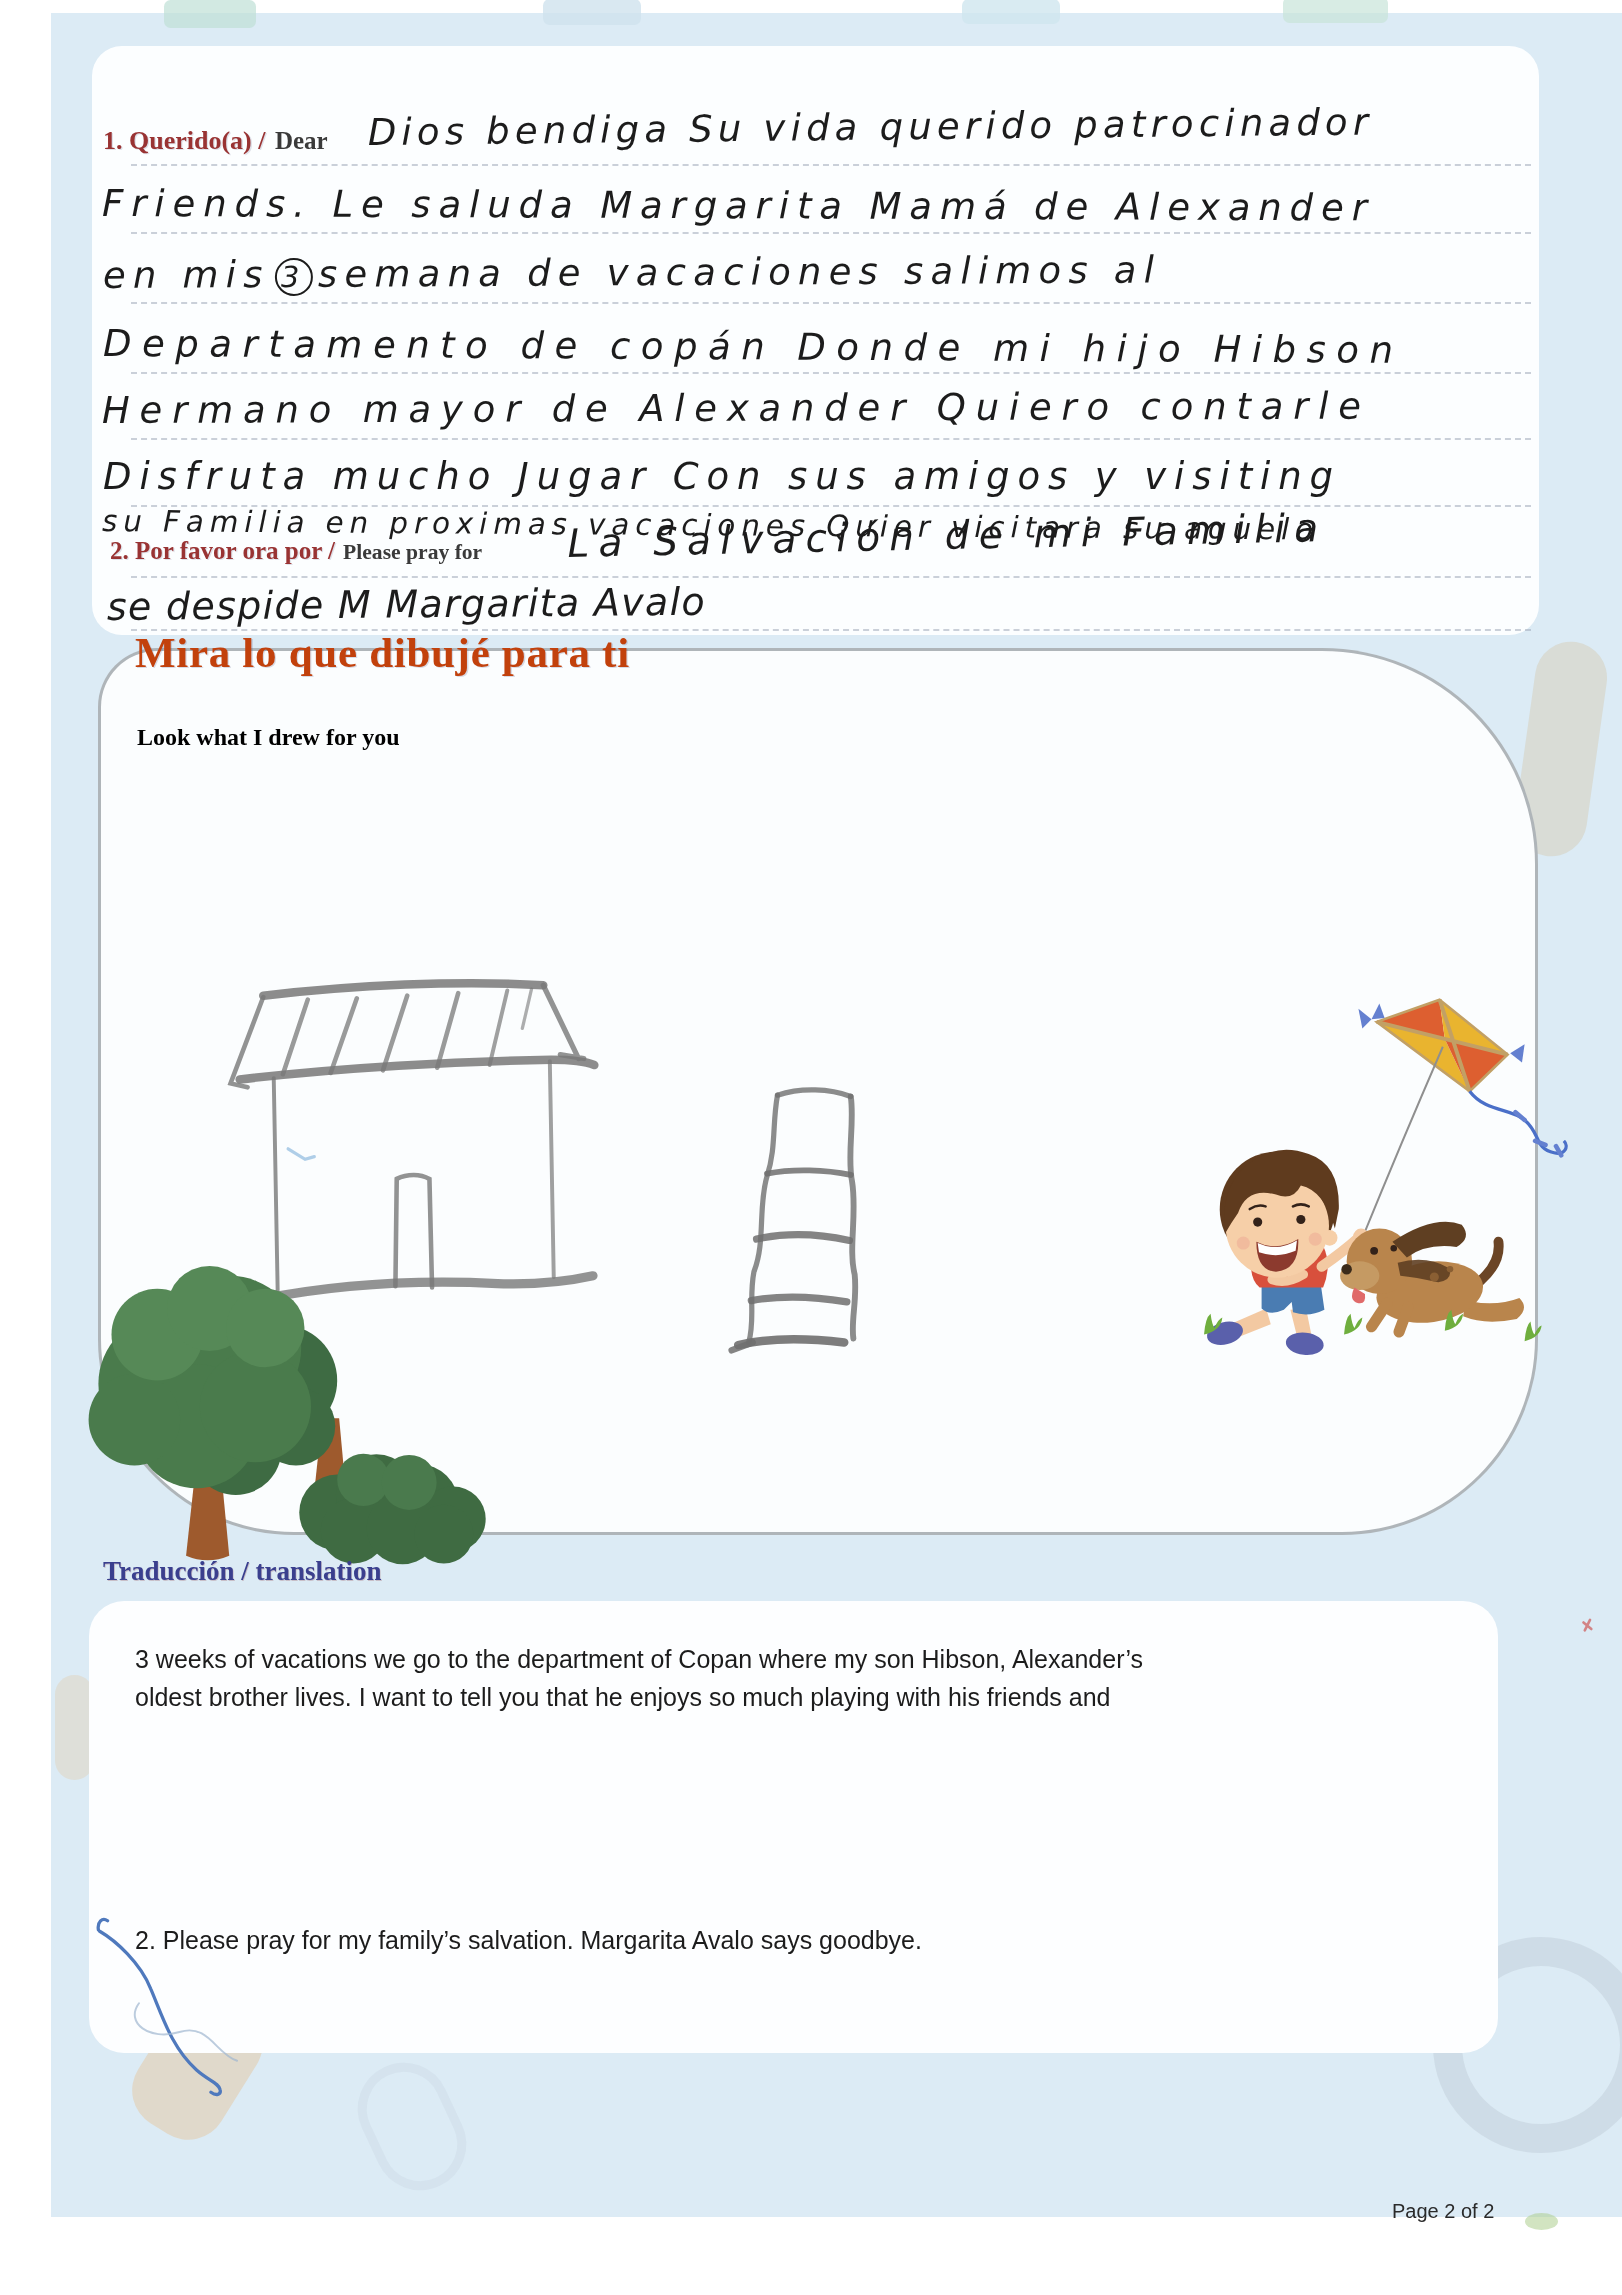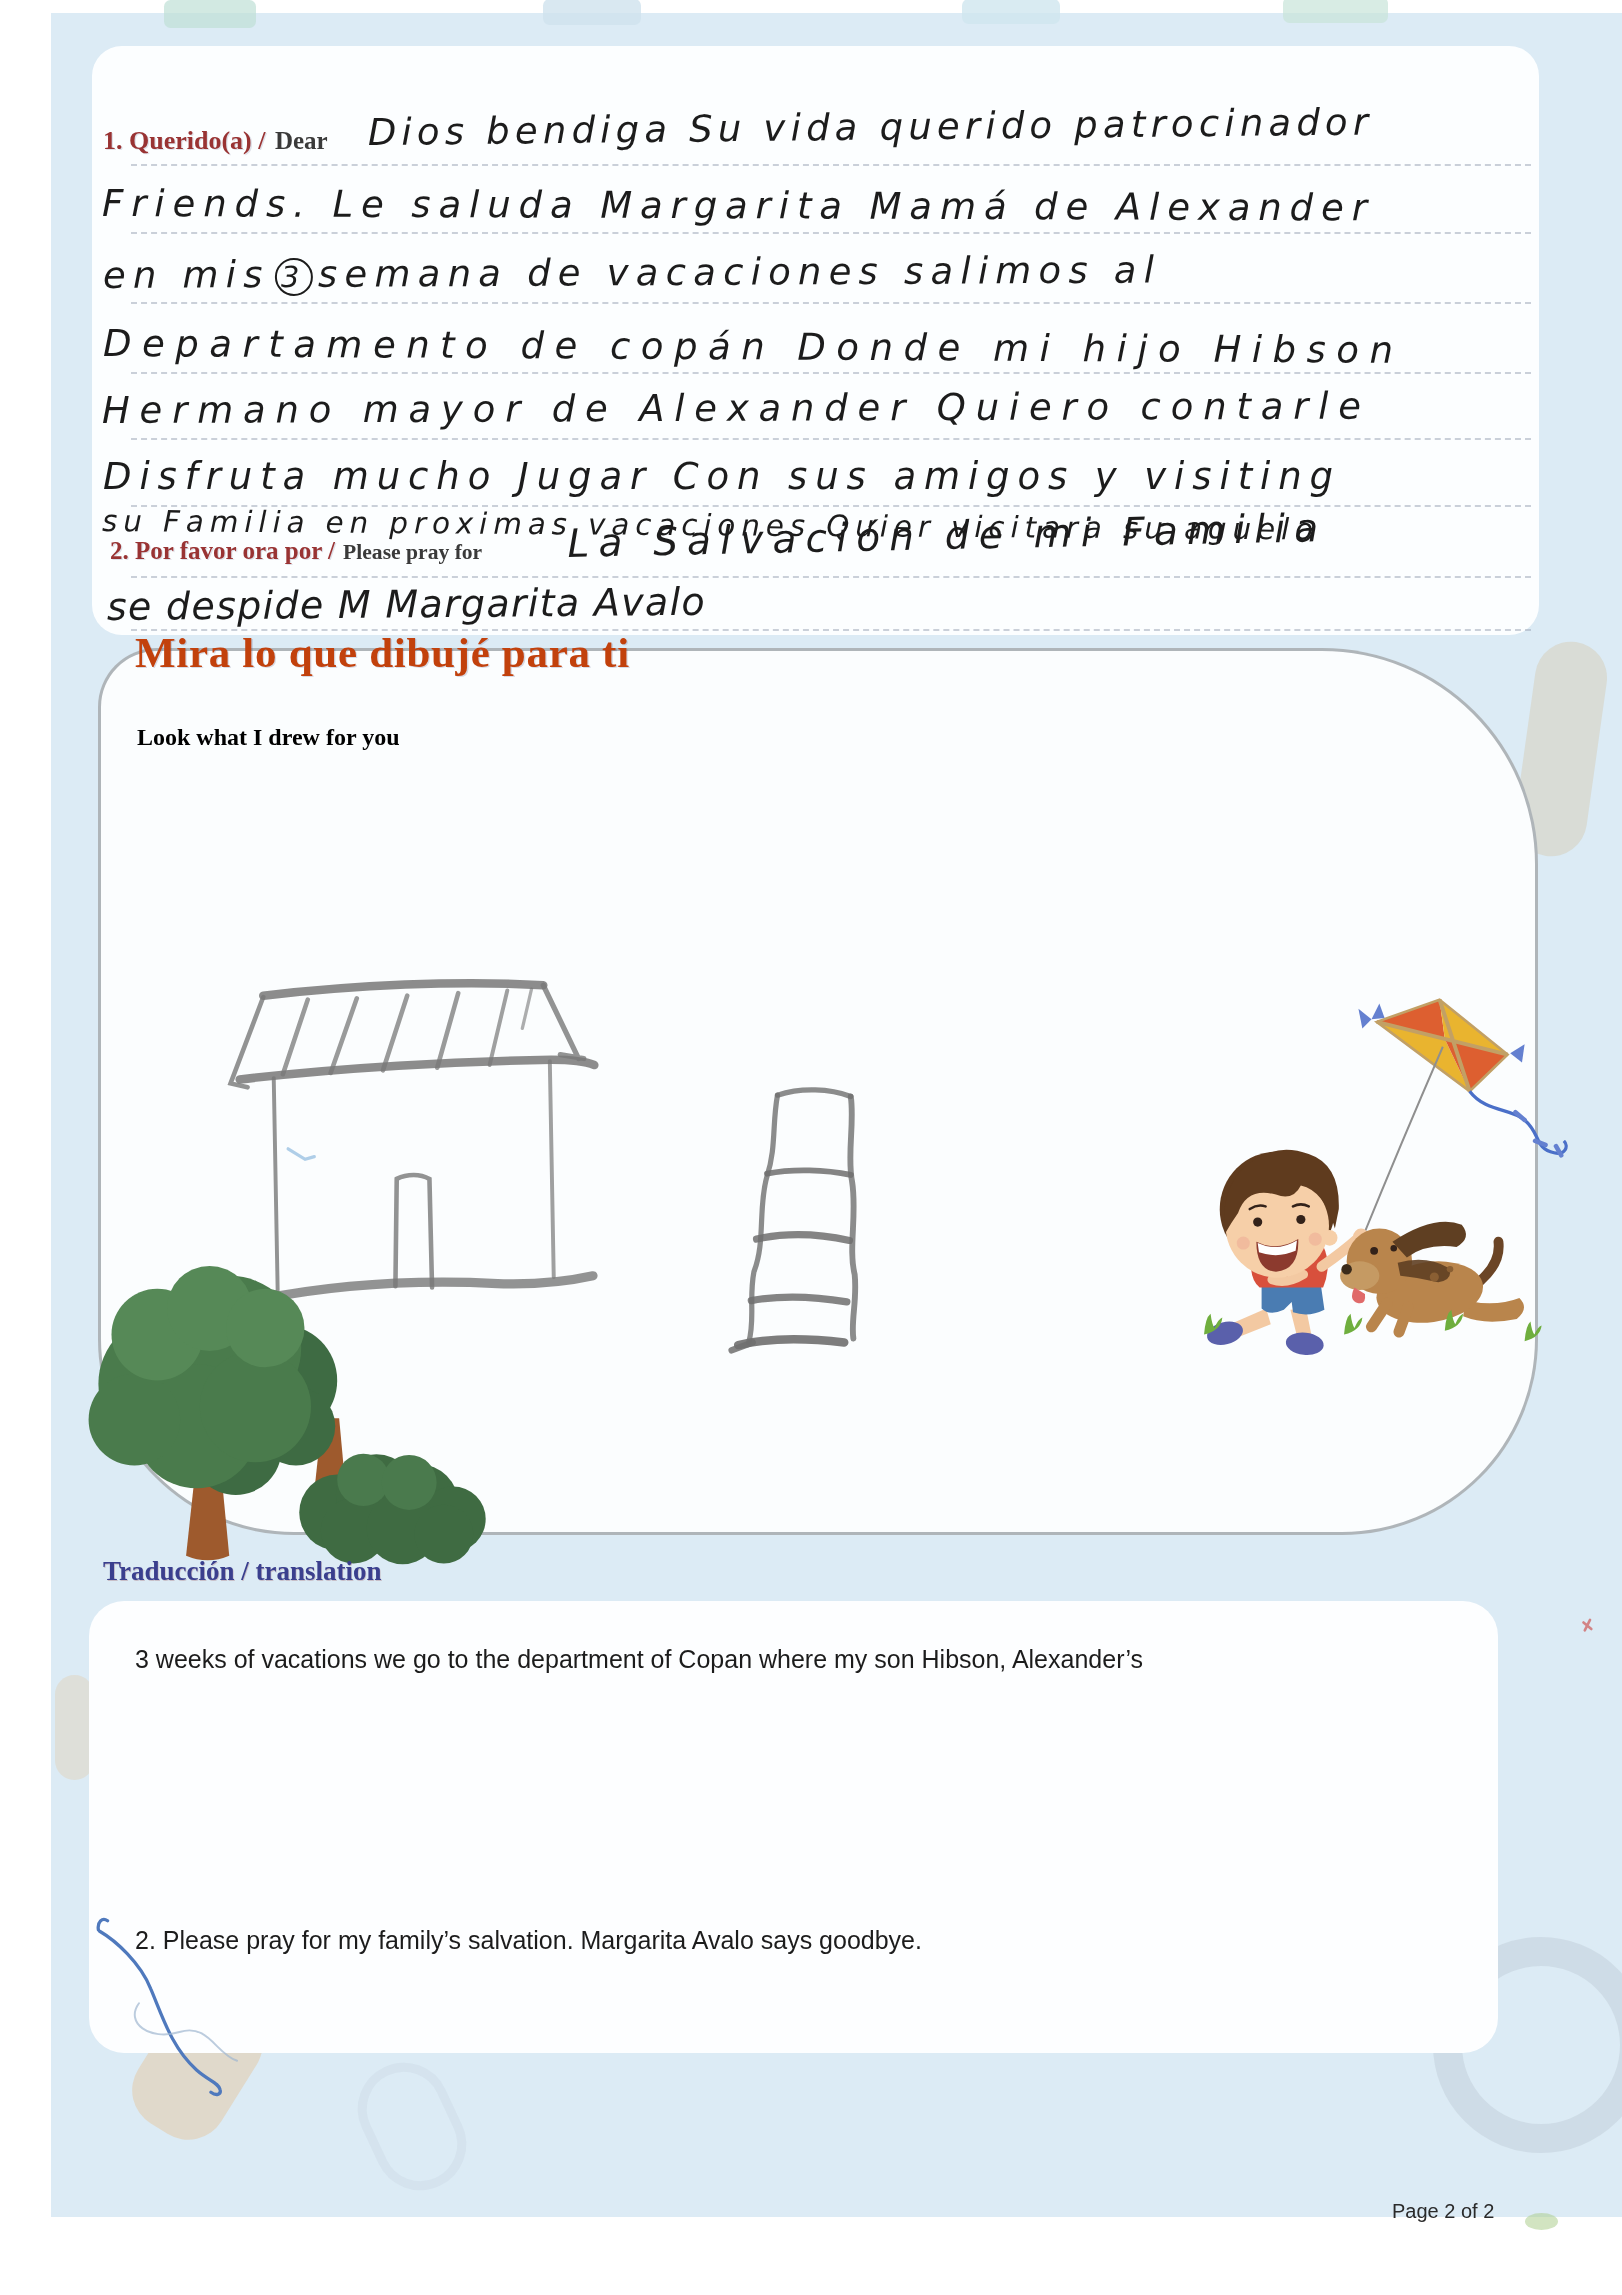--- a/index.html
+++ b/index.html
@@ -222,19 +222,20 @@
   </div>
   <div class="txt hw" style="left:568px;top:521px;font-size:39px;letter-spacing:9.2px;transform:rotate(-1.2deg);">La Salvación de mi Familia</div>
   <div class="txt hw" style="left:107px;top:585px;font-size:38px;letter-spacing:1.3px;transform:rotate(-0.5deg);">se despide M Margarita Avalo</div>
 
   <div class="txt mira-title">Mira lo que dibujé para ti</div>
   <div class="txt mira-sub">Look what I drew for you</div>
 
   <div class="txt trad-label">Traducción / translation</div>
   <div class="txt trans trans-p1">
     <div>3 weeks of vacations we go to the department of Copan where my son Hibson, Alexander’s</div>
+    <div>oldest brother lives. I want to tell you that he enjoys so much playing with his friends and</div>
   </div>
   <div class="txt trans trans-p2">2. Please pray for my family’s salvation. Margarita Avalo says goodbye.</div>
 
   <div class="txt footer-label">Page 2 of 2</div>
 
 </div>
 
 
 </body></html>

